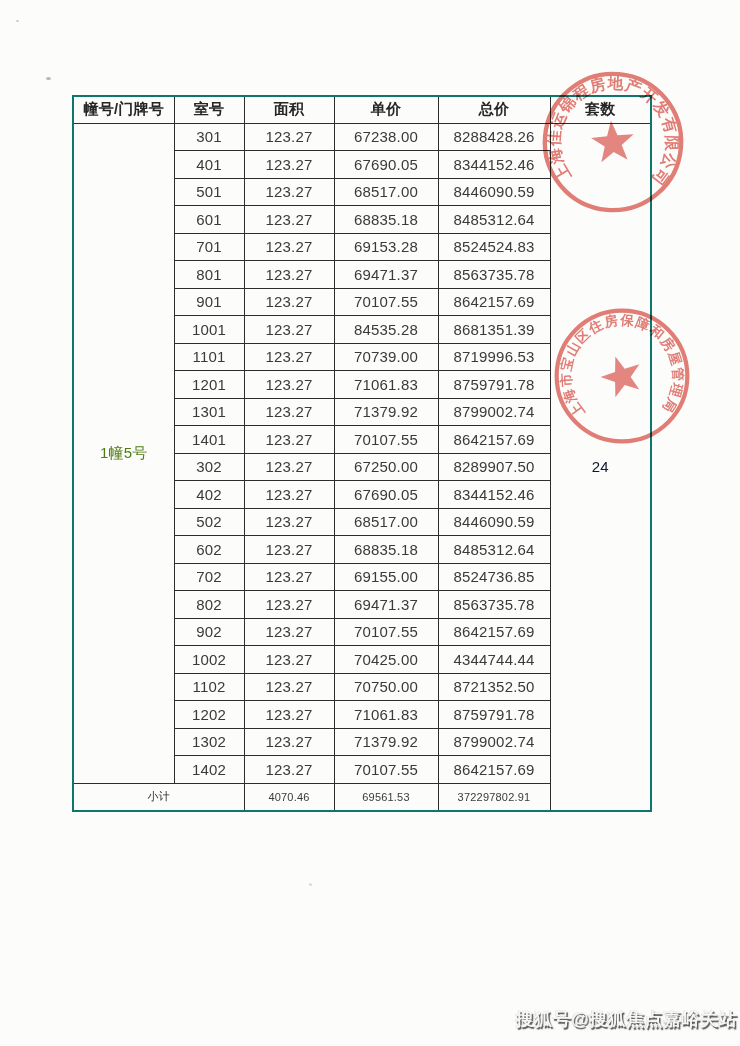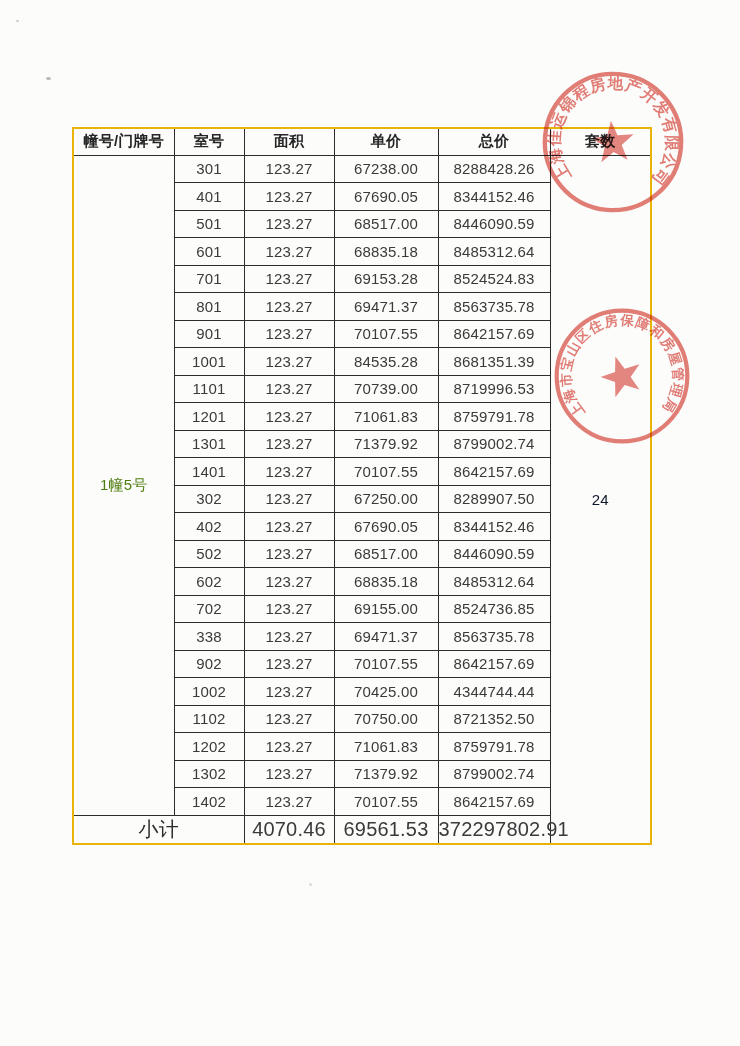--- a/index.html
+++ b/index.html
@@ -17,42 +17,41 @@
   .speck-1 { left: 16px; top: 20px; width: 3px; height: 2px; opacity: .45; }
   .speck-2 { left: 46px; top: 77px; width: 5px; height: 3px; opacity: .6; }
   .speck-3 { left: 309px; top: 883px; width: 3px; height: 3px; opacity: .3; }
 
   
   table.price-table {
     position: absolute; left: 72px; top: 95px;
     border-collapse: collapse;
     table-layout: fixed;
     width: 578px;
-    border: 2px solid #eab308;
+    border: 2px solid #0f766e;
     background: transparent;
     color: #3a3a3a;
-    margin-top: 32px;
   }
   .price-table th, .price-table td {
     border: 1.5px solid #2d2d2d;
     text-align: center;
     vertical-align: middle;
     padding: 0;
     font-size: 15px;
     font-weight: normal;
     letter-spacing: 0.2px;
     white-space: nowrap;
   }
   .price-table thead tr { height: 27px; }
   .price-table thead th { font-size: 15px; font-weight: 600; color: #262626; }
   .price-table tbody tr { height: 27.5px; }
   .building-cell { font-weight: bold; font-size: 16px; color: #4d7c0f; }
   .count-cell { font-size: 15px; color: #0f172a; vertical-align: middle; }
   .subtotal-row { height: 27px; }
-  .subtotal-row td { font-size: 20px; }
+  .subtotal-row td { font-size: 11px; }
   .subtotal-label { font-size: 16px; color: #2a2a2a; }
 
   
   .stamp {
     position: absolute;
     mix-blend-mode: multiply;
     opacity: 0.82;
     pointer-events: none;
   }
   .stamp-company { left: 540px; top: 69px; width: 146px; height: 146px; transform: rotate(5deg); }
@@ -206,21 +205,21 @@
           <td>68835.18</td>
           <td>8485312.64</td>
         </tr>
         <tr>
           <td>702</td>
           <td>123.27</td>
           <td>69155.00</td>
           <td>8524736.85</td>
         </tr>
         <tr>
-          <td>338</td>
+          <td>802</td>
           <td>123.27</td>
           <td>69471.37</td>
           <td>8563735.78</td>
         </tr>
         <tr>
           <td>902</td>
           <td>123.27</td>
           <td>70107.55</td>
           <td>8642157.69</td>
         </tr>
@@ -282,14 +281,15 @@
         <path id="arc-gov" d="M 36.11 113.89 A 55 55 0 1 1 113.89 113.89" fill="none"></path>
       </defs>
       <circle class="stamp-ring" cx="75" cy="75" r="70"></circle>
       <polygon class="stamp-star" transform="rotate(-18 75 76)" points="75,53 80.4,68.6 96.9,68.9 83.8,78.8 88.5,94.6 75,85.2 61.5,94.6 66.3,78.8 53.1,68.9 69.6,68.6"></polygon>
       <text class="stamp-text">
         <textPath href="#arc-gov">上海市宝山区住房保障和房屋管理局</textPath>
       </text>
     </svg>
   </div>
 
+  <div class="watermark">搜狐号@搜狐焦点嘉峪关站</div>
 
 </div>
 
 </body></html>

